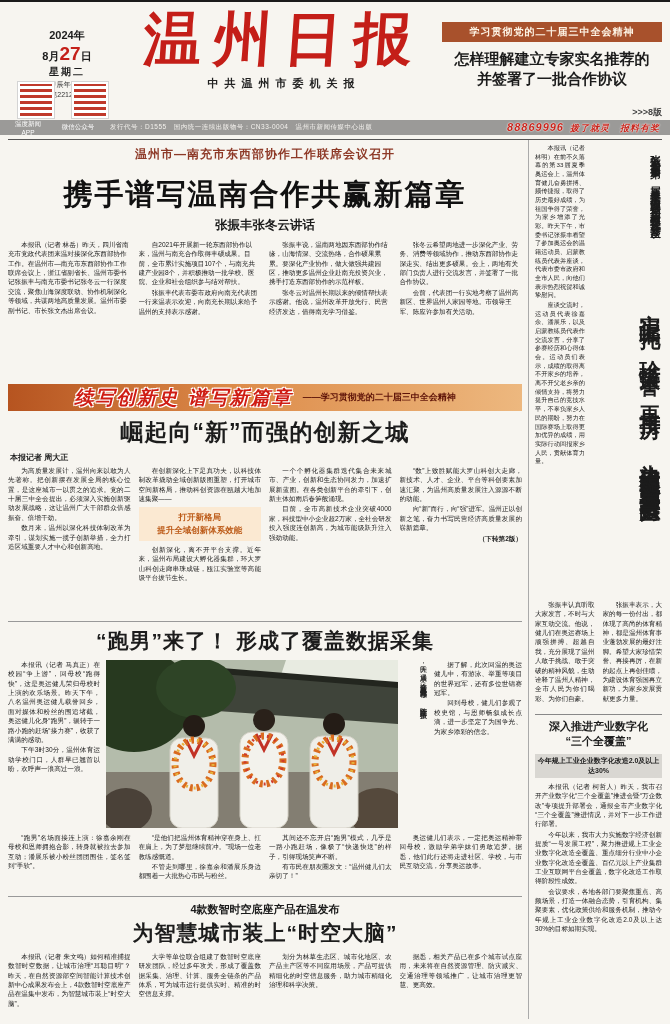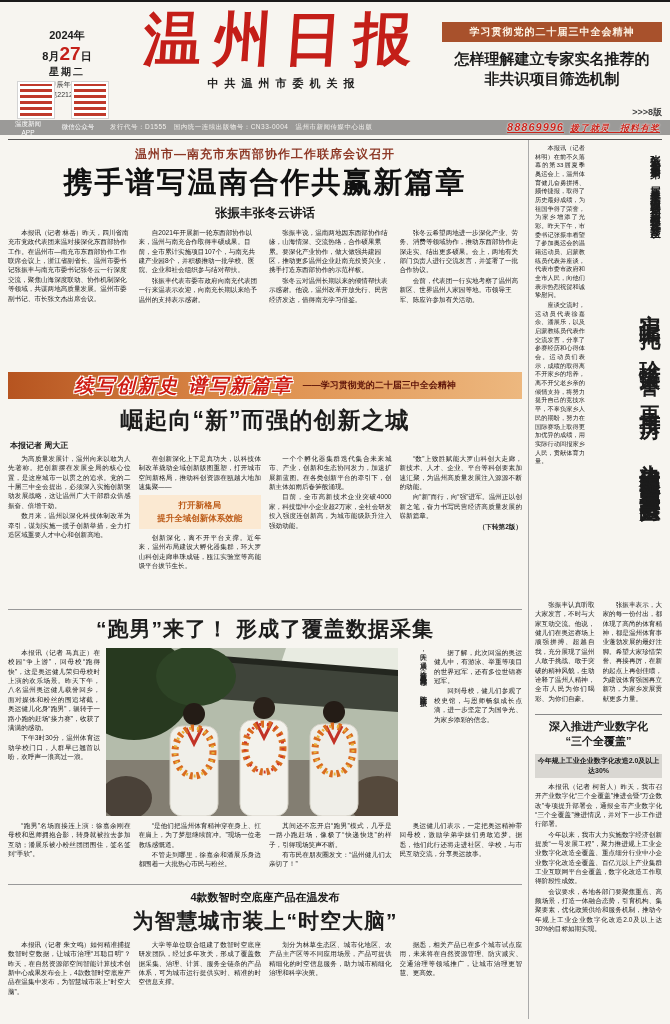--- a/index.html
+++ b/index.html
@@ -33,39 +33,39 @@
       text-align:center;padding:3px 0;letter-spacing:1px;}
   .tr-headline{font-size:15px;font-weight:900;text-align:center;line-height:1.35;margin-top:7px;}
   .tr-pageref{font-size:9px;color:#444;text-align:right;font-weight:bold;margin-top:16px;}
 
   
   .greybar{display:flex;align-items:center;height:15px;background:#9b9a98;color:#fff;
       font-size:6.5px;padding:0 10px;margin-top:14px;gap:14px;}
   .greybar .qr-label{width:36px;text-align:center;}
   .greybar .pubinfo{flex:1;letter-spacing:.5px;color:#f4f2ee;}
   .hotline{font-style:italic;font-weight:900;color:#c8251c;font-size:11px;
-      text-shadow:0 0 2px #fff,0 0 1px #fff;white-space:nowrap;letter-spacing:1px;text-decoration:underline;}
+      text-shadow:0 0 2px #fff,0 0 1px #fff;white-space:nowrap;letter-spacing:1px;}
   .hotline .slog{font-size:9px;margin-left:6px;}
 
   
   .content{display:flex;border-top:1px solid #555;margin:4px 8px 0 8px;height:880px;}
   .left-col{width:520px;padding-right:6px;}
   .right-strip{width:134px;border-left:1px solid #aaa;padding:4px 0 0 6px;display:flex;
       flex-direction:column;}
 
   
   .tiny{font-size:6.6px;line-height:1.42;text-align:justify;color:#202020;}
   .tiny p{margin:0 0 1px 0;text-indent:2em;}
   .colrow{display:flex;gap:8px;}
   .colrow .col{flex:1;min-width:0;overflow:hidden;}
 
   
   .main-art{padding-top:6px;text-align:center;}
   .kicker{font-size:12px;font-weight:bold;color:#8e3a28;letter-spacing:1px;}
-  .main-headline{font-size:29px;font-weight:900;letter-spacing:2px;color:#111;margin:0 0 2px;}
+  .main-headline{font-size:29px;font-weight:900;letter-spacing:2px;color:#111;margin:12px 0 2px;}
   .main-sub{font-size:12.5px;font-weight:bold;margin-bottom:6px;}
   .main-cols{height:136px;text-align:left;}
 
   
   .midbanner{margin:8px 0 6px;height:27px;display:flex;align-items:center;justify-content:center;
       background:linear-gradient(90deg,#b65420 0%,#dd8c4a 45%,#edb87f 100%);gap:10px;}
   .midbanner .bigtxt{font-family:"DejaVu Serif","Liberation Serif",serif;font-style:italic;
       font-weight:900;font-size:19px;color:#cf1d14;letter-spacing:2px;
       text-shadow:1px 1px 0 #fff,-1px -1px 0 #fff,1px -1px 0 #fff,-1px 1px 0 #fff;}
   .midbanner .smalltxt{font-size:9px;font-weight:bold;color:#5e1308;}
@@ -130,21 +130,21 @@
       </div>
     </div>
     <div class="title-block">
       <div class="paper-title">温州日报</div>
       <div class="paper-sub">中共温州市委机关报</div>
     </div>
     <div class="topright">
       <div class="tr-banner">学习贯彻党的二十届三中全会精神</div>
       <div class="tr-headline">
         <div>怎样理解建立专家实名推荐的</div>
-        <div>非共识项目筛选机制</div>
+        <div>并签署了一批合作协议</div>
       </div>
       <div class="tr-pageref">&gt;&gt;&gt;8版</div>
     </div>
   </div>
 
   <div class="greybar">
     <span class="qr-label">温度新闻APP</span>
     <span class="qr-label">微信公众号</span>
     <span class="pubinfo">发行代号：D1555　国内统一连续出版物号：CN33-0004　温州市新闻传媒中心出版</span>
     <span class="hotline"><span>88869996</span><span class="slog">拨了就灵　报料有奖</span></span>

